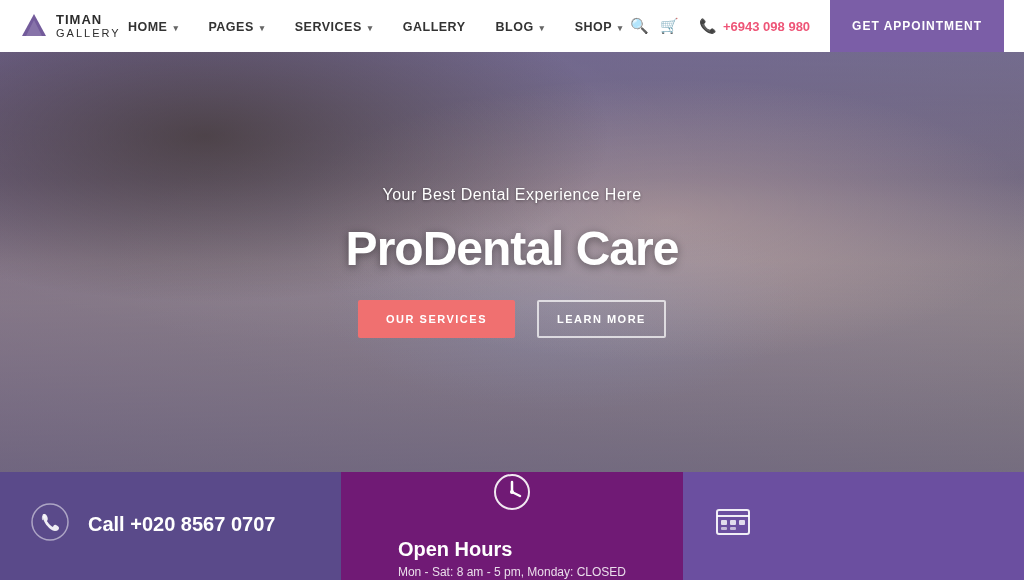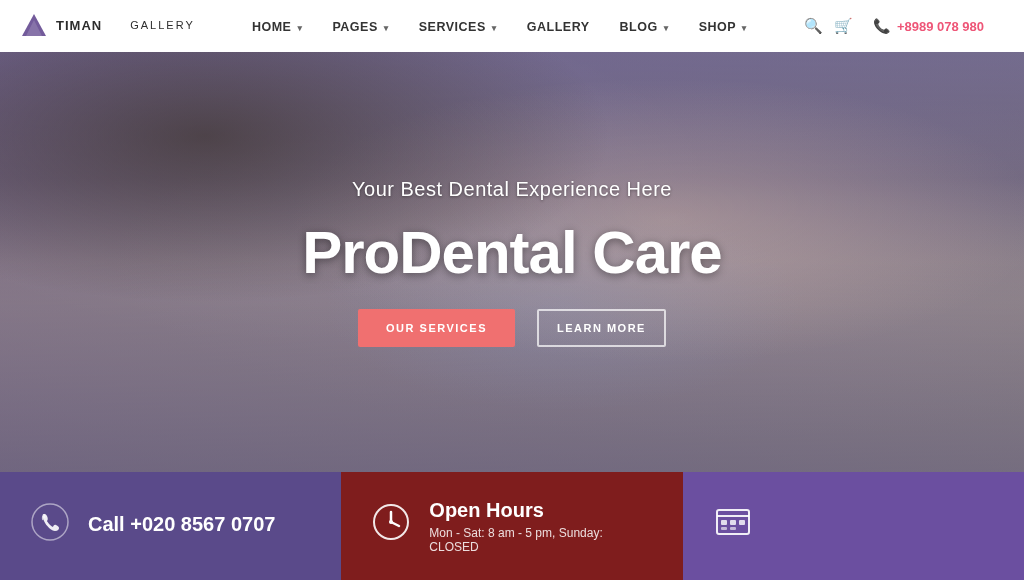--- a/index.html
+++ b/index.html
@@ -20,22 +20,22 @@
       display: flex;
       align-items: center;
       gap: 8px;
     }
     .logo-icon {
       width: 28px;
       height: 28px;
     }
     .logo-text {
       display: flex;
+      flex-direction: column;
       line-height: 1.1;
-      gap: 28px;
     }
     .logo-text .top { font-weight: 700; font-size: 13px; color: #2d2d2d; letter-spacing: 1px; }
     .logo-text .bottom { font-weight: 400; font-size: 11px; color: #2d2d2d; letter-spacing: 2px; }
     .nav-links {
       display: flex;
       align-items: center;
       gap: 30px;
       list-style: none;
     }
     .nav-links li a {
@@ -118,28 +118,28 @@
         linear-gradient(180deg, rgba(100,90,130,0.4) 0%, rgba(150,130,120,0.3) 50%, rgba(80,70,100,0.5) 100%);
     }
     .hero-content {
       position: relative;
       z-index: 2;
       text-align: center;
       color: #fff;
       padding: 0 40px;
     }
     .hero-subtitle {
-      font-size: 20px;
+      font-size: 16px;
       font-weight: 400;
       margin-bottom: 20px;
       letter-spacing: 0.5px;
       text-shadow: 0 1px 3px rgba(0,0,0,0.4);
     }
     .hero-title {
-      font-size: 60px;
+      font-size: 48px;
       font-weight: 800;
       line-height: 1.05;
       margin-bottom: 25px;
       text-shadow: 0 2px 8px rgba(0,0,0,0.4);
       letter-spacing: -1px;
     }
     .hero-buttons {
       display: flex;
       gap: 22px;
       justify-content: center;
@@ -175,21 +175,21 @@
       height: 108px;
     }
     .strip {
       flex: 1;
       display: flex;
       align-items: center;
       gap: 18px;
       padding: 0 30px;
     }
     .strip-purple { background: #5a4a8a; }
-    .strip-coral { background: #7f1d1d; }
+    .strip-coral { background: #701a75; flex-direction: column; }
     .strip-violet { background: #6b4fa0; }
     .strip-icon {
       font-size: 34px;
       color: rgba(255,255,255,0.9);
       flex-shrink: 0;
     }
     .strip-text { color: #fff; }
     .strip-title {
       font-size: 20px;
       font-weight: 700;
@@ -224,22 +224,23 @@
     <li><a href="#">SHOP <span class="arrow">▾</span></a></li>
   </ul>
 
   <div class="nav-right">
     <div class="nav-icons">
       <span>🔍</span>
       <span>🛒</span>
     </div>
     <div class="phone-area">
       <span class="ph-icon">📞</span>
-      <span>+8989 078 980</span>
-    </div>
+      <span>+6943 098 980</span>
+    </div>
+    <button class="get-appointment-btn">GET APPOINTMENT</button>
   </div>
 </nav>
 
 <section class="hero">
   <div class="hero-bg"></div>
   <div class="hero-image-sim"></div>
   <div class="hero-content">
     <p class="hero-subtitle">Your Best Dental Experience Here</p>
     <h1 class="hero-title">ProDental Care</h1>
     <div class="hero-buttons">
@@ -269,21 +270,21 @@
     <div class="strip-icon">
       <svg width="40" height="40" viewBox="0 0 40 40" fill="none">
         <circle cx="20" cy="20" r="17" stroke="rgba(255,255,255,0.9)" stroke-width="2" fill="none"></circle>
         <line x1="20" y1="10" x2="20" y2="20" stroke="white" stroke-width="2.5" stroke-linecap="round"></line>
         <line x1="20" y1="20" x2="28" y2="24" stroke="white" stroke-width="2.5" stroke-linecap="round"></line>
         <circle cx="20" cy="20" r="2" fill="white"></circle>
       </svg>
     </div>
     <div class="strip-text">
       <div class="strip-title">Open Hours</div>
-      <div class="strip-sub">Mon - Sat: 8 am - 5 pm, Sunday: CLOSED</div>
+      <div class="strip-sub">Mon - Sat: 8 am - 5 pm, Monday: CLOSED</div>
     </div>
   </div>
 
   <div class="strip strip-violet">
     <div class="strip-icon">
       <svg width="40" height="40" viewBox="0 0 40 40" fill="none">
         <rect x="4" y="8" width="32" height="24" rx="2" stroke="rgba(255,255,255,0.9)" stroke-width="2" fill="none"></rect>
         <line x1="4" y1="14" x2="36" y2="14" stroke="rgba(255,255,255,0.9)" stroke-width="2"></line>
         <rect x="8" y="18" width="6" height="5" rx="1" fill="rgba(255,255,255,0.8)"></rect>
         <rect x="17" y="18" width="6" height="5" rx="1" fill="rgba(255,255,255,0.8)"></rect>

